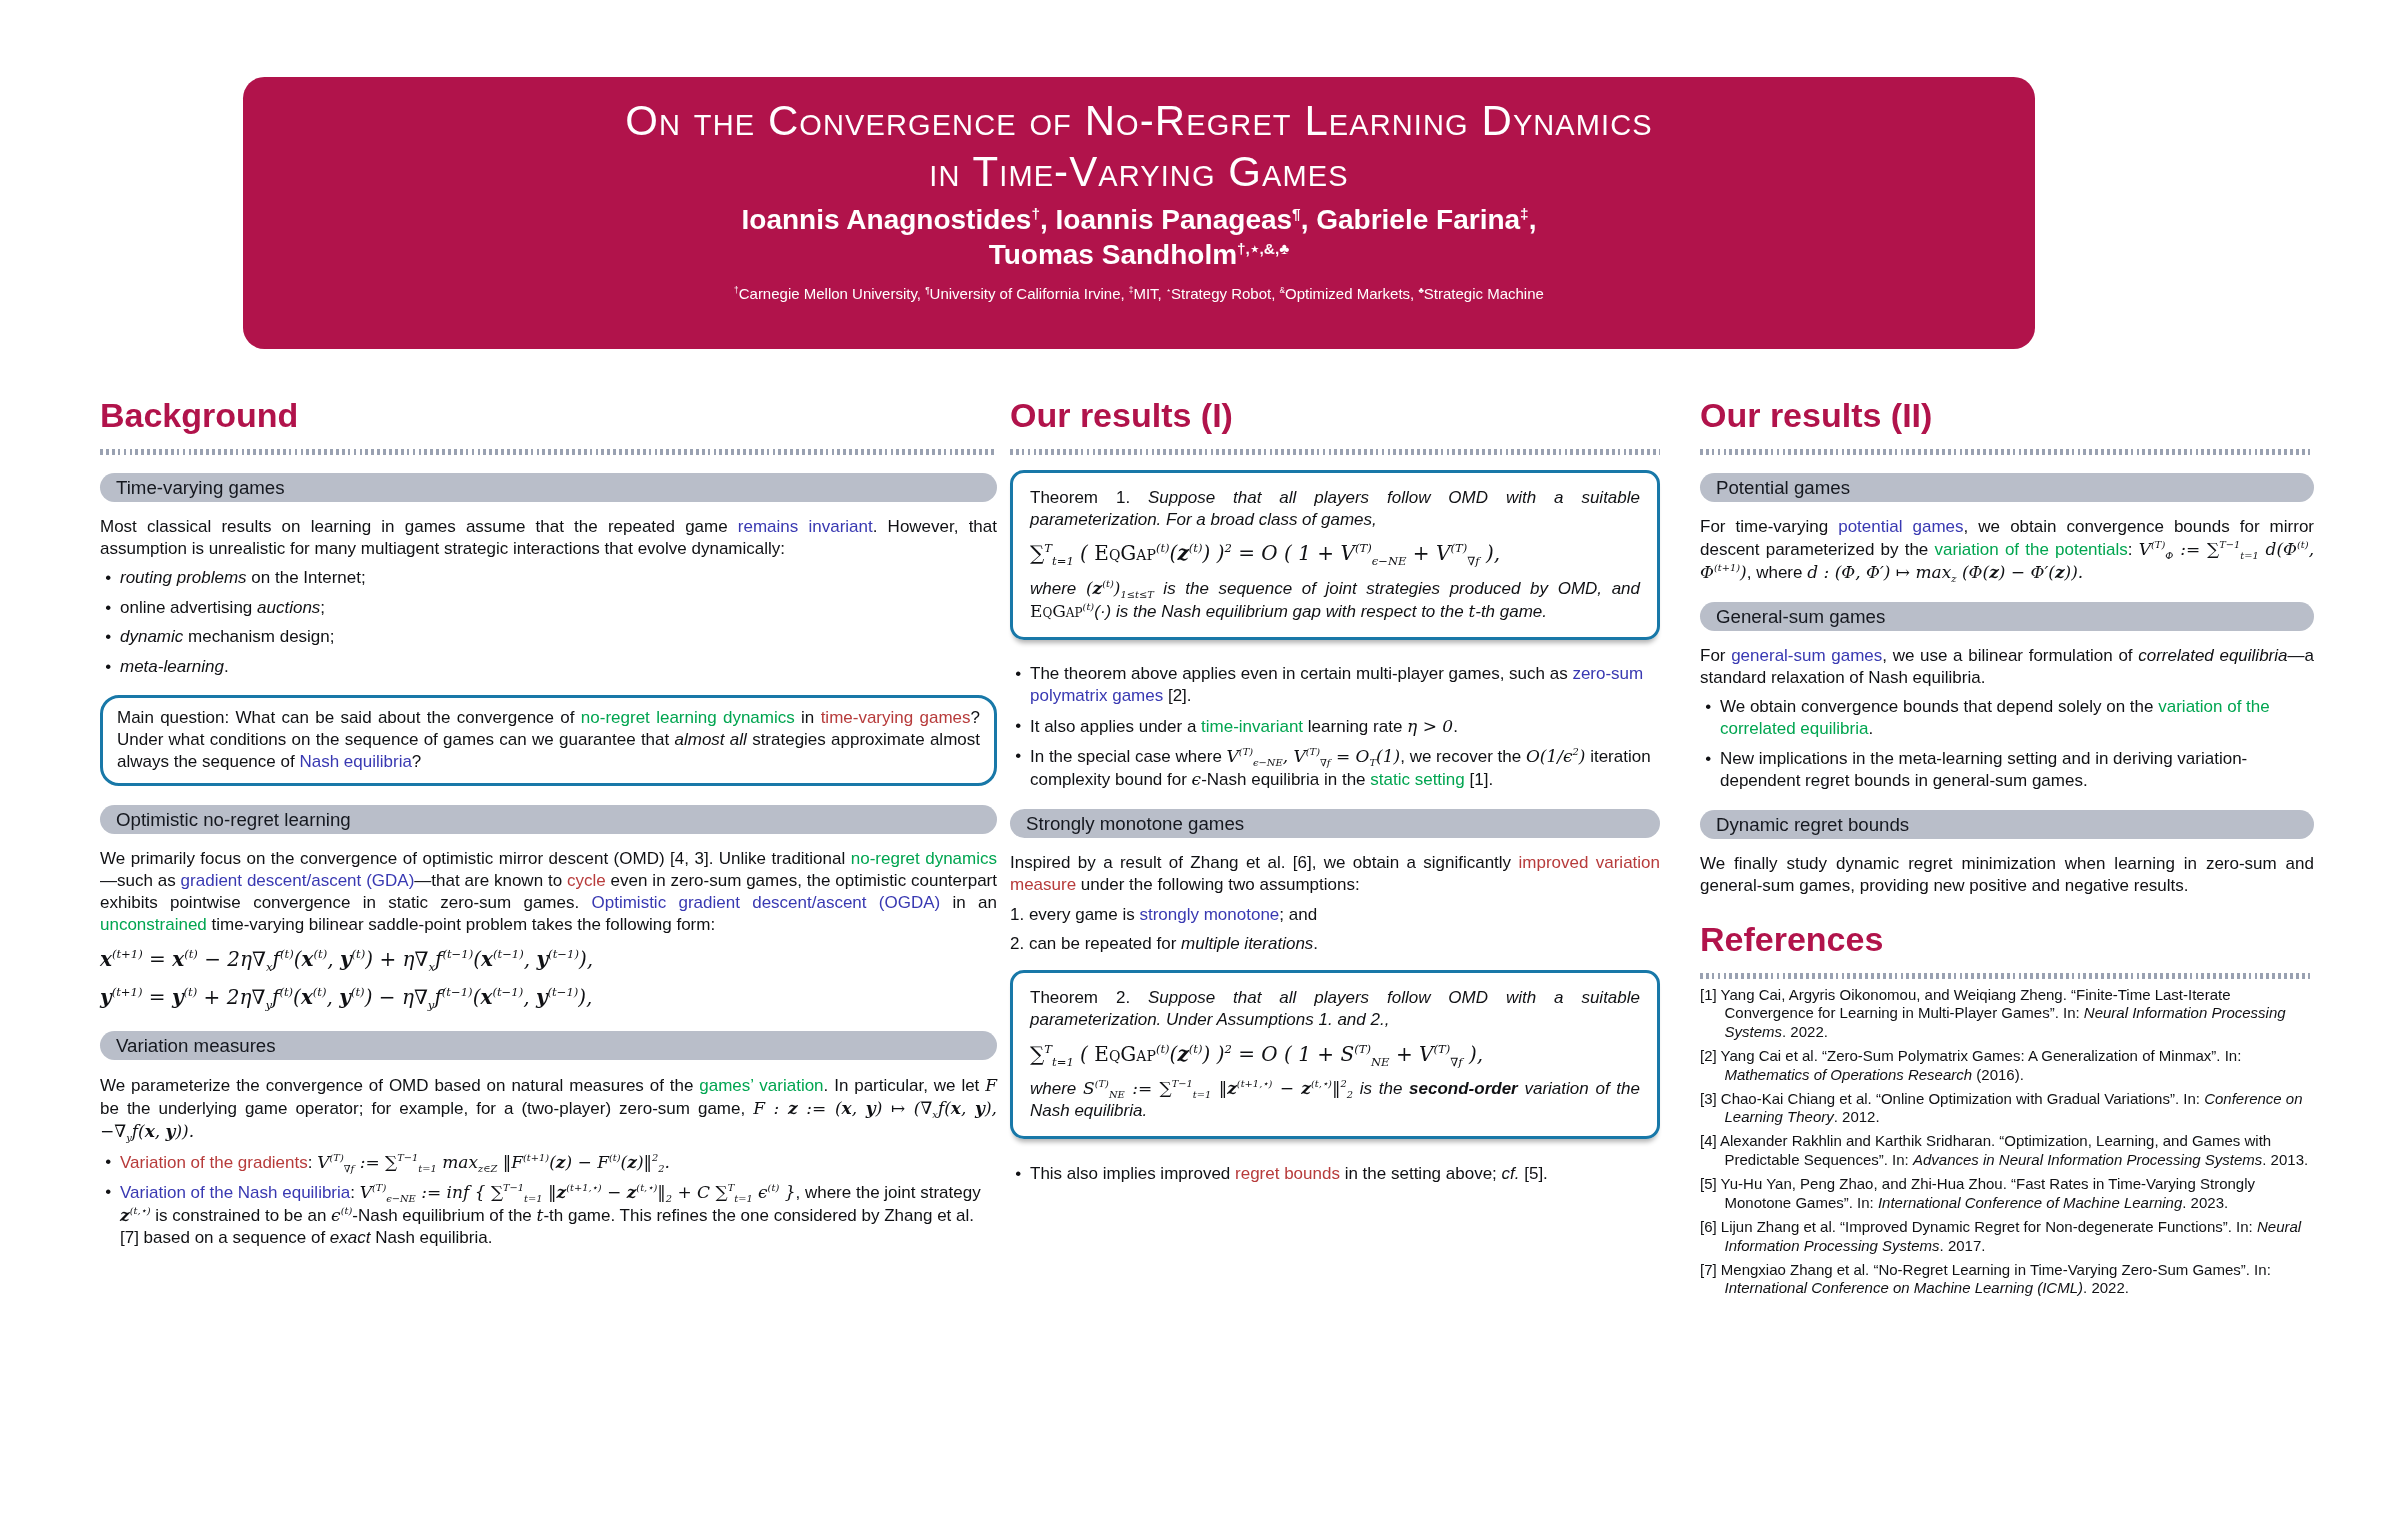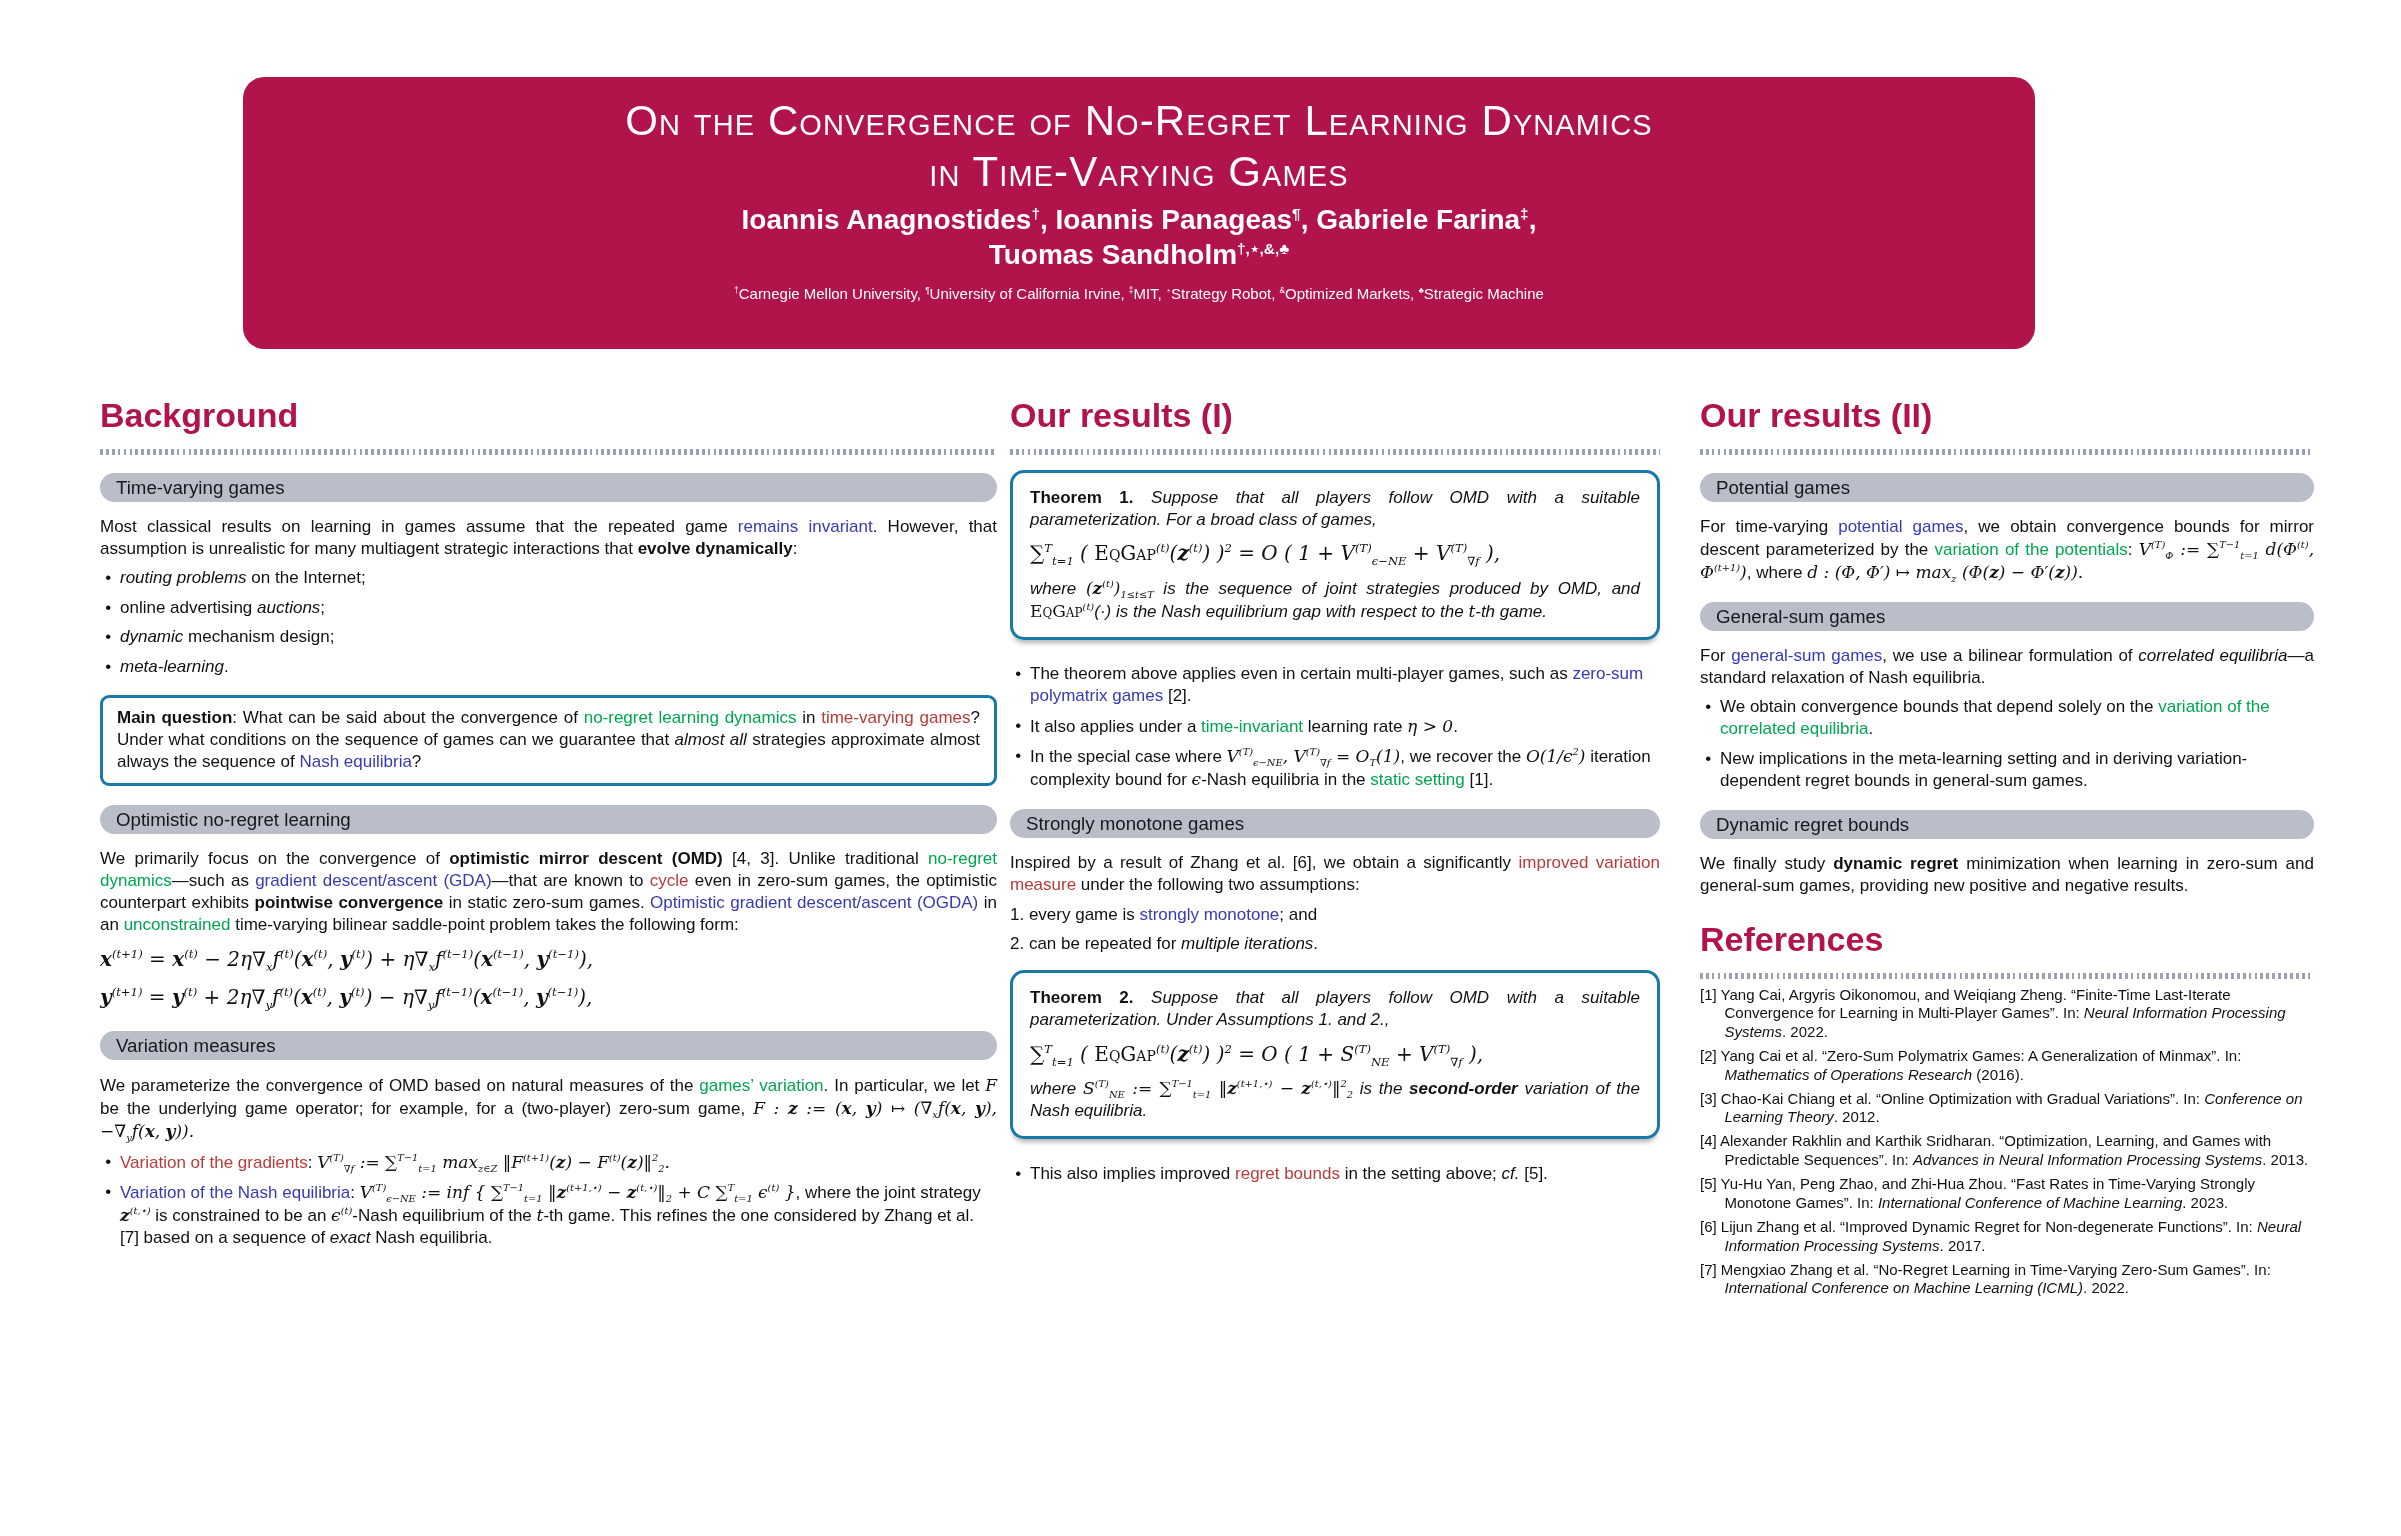--- a/index.html
+++ b/index.html
@@ -27,31 +27,31 @@
         background:repeating-linear-gradient(90deg,#99a1b1 0 2.7px,rgba(0,0,0,0) 2.7px 5.9px)}
   .pill{background:#B9BEC9;border-radius:14.4px;height:29px;line-height:29px;padding:0 16px;
         font-size:18.7px;color:#15181f;margin:18px 0 14px}
 
   p.body{font-size:17px;line-height:22px;margin:0 0 4.3px;text-align:justify}
   ul.bullets{list-style:none;margin:4.3px 0 6.4px;padding:0}
   ul.bullets li{position:relative;padding-left:20px;margin:7.5px 0;font-size:17px;line-height:22px}
   ul.bullets li::before{content:"•";position:absolute;left:5.3px}
   p.numitem{font-size:17px;line-height:22px;margin:7.5px 0;text-align:left}
 
-  .qbox{border:3.2px solid #1878A8;border-radius:9px;padding:9.6px 14px;margin:17px 0 19px}
+  .qbox{border:3.2px solid #1878A8;border-radius:19px;padding:9.6px 14px;margin:17px 0 19px}
   .qbox p{margin:0}
   .thm{border:3.2px solid #1878A8;border-radius:14px;padding:14px 17px;margin:15px 0 23.5px;
        box-shadow:0 5.3px 5.3px -3.2px rgba(0,0,0,.30)}
   .thm p{margin:0}
   .eq{font-family:"DejaVu Serif",serif;font-size:20px;text-align:left;line-height:31px;margin:7.5px 0}
 
   .refs p{font-size:15px;line-height:18.7px;margin:0 0 5.3px;padding-left:24.5px;text-indent:-24.5px;text-align:left}
 
   
-  .b{font-weight:bold}
+  .b{font-weight:normal}
   .i{font-style:italic}
   .bi{font-weight:bold;font-style:italic}
   .green{color:#00A550}
   .red{color:#B73B3B}
   .blue{color:#3939B2}
   .m{font-family:"DejaVu Serif",serif;font-style:italic}
   .mb{font-family:"DejaVu Serif",serif;font-style:italic;font-weight:bold}
   .sc{font-family:"DejaVu Serif",serif;font-style:normal;font-variant:small-caps}
   .sup{font-size:58%;vertical-align:super;line-height:0;font-family:"DejaVu Serif",serif;font-style:italic}
   .sub{font-size:58%;vertical-align:sub;line-height:0;font-family:"DejaVu Serif",serif;font-style:italic}

